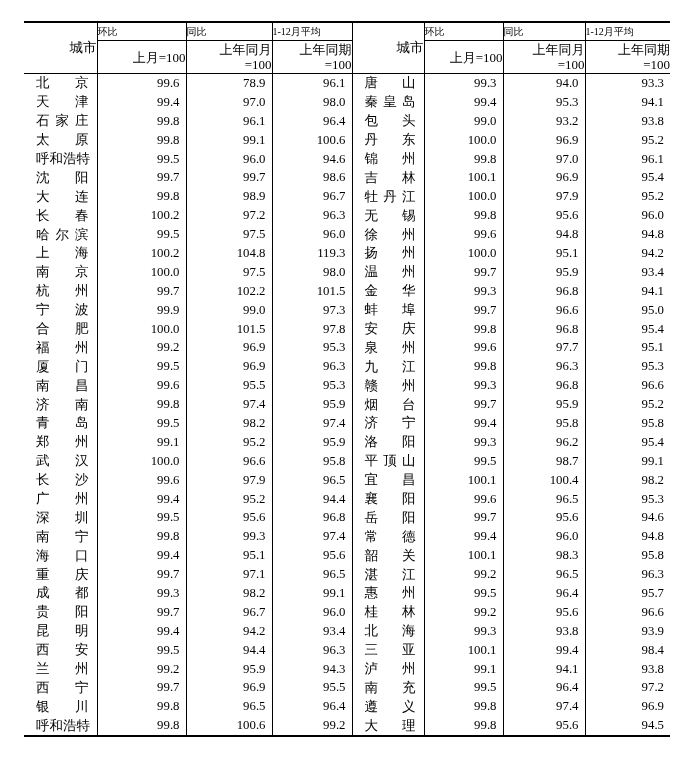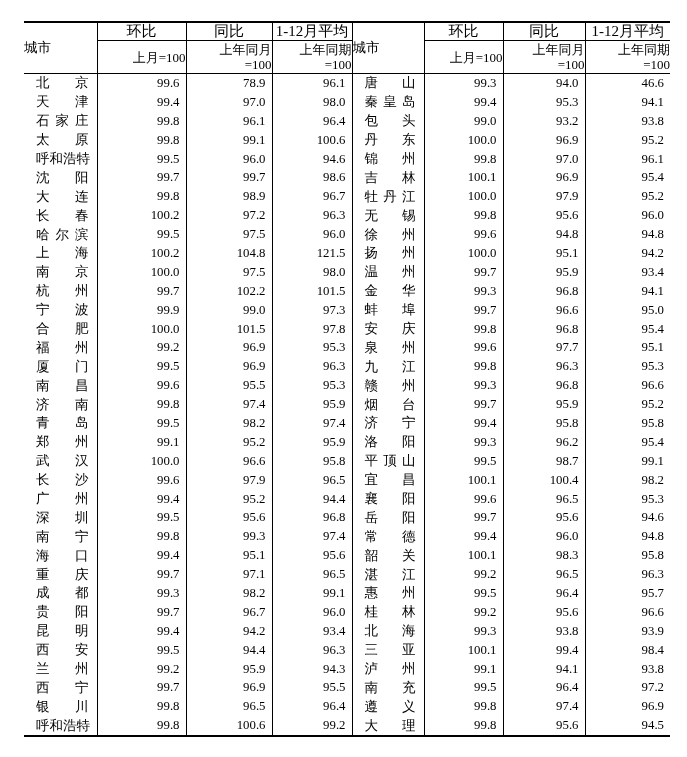--- a/index.html
+++ b/index.html
@@ -8,23 +8,23 @@
     font-family: "Liberation Serif", "DejaVu Serif", serif; color: #000;
     overflow: hidden;
   }
   table.price-table {
     position: absolute; left: 24px; top: 21px; width: 646px;
     border-collapse: collapse; table-layout: fixed;
     border-top: 2.5px solid #000; border-bottom: 2.5px solid #000;
   }
   th, td { padding: 0; margin: 0; font-weight: normal; overflow: hidden; white-space: nowrap; }
   .bl { border-left: 1px solid #000; }
-  .top-h { height: 17px; font-size: 15px; text-align: center; border-bottom: 1px solid #000; line-height: 17px; }
+  .top-h { height: 17px; font-size: 10px; text-align: left; border-bottom: 1px solid #000; line-height: 17px; }
   .sub-h { height: 32px; font-size: 13px; text-align: right; border-bottom: 1px solid #000; vertical-align: middle; line-height: 15px; }
-  .city-h { font-size: 13.5px; text-align: left; border-bottom: 1px solid #000; vertical-align: middle; }
+  .city-h { font-size: 13.5px; text-align: right; border-bottom: 1px solid #000; vertical-align: middle; }
   tbody td { height: 18.9px; font-size: 12.8px; vertical-align: middle; }
   td.num-cell { text-align: right; padding-right: 6px; }
   td.city-cell {
     font-size: 13.5px;
     text-align: justify; text-align-last: justify;
     padding: 0 8px 0 12px;
   }
 </style>
 </head>
 <body>
@@ -75,21 +75,21 @@
     </thead>
     <tbody>
         <tr>
           <td class="city-cell">北京</td>
           <td class="num-cell bl">99.6</td>
           <td class="num-cell bl">78.9</td>
           <td class="num-cell bl">96.1</td>
           <td class="city-cell bl">唐山</td>
           <td class="num-cell bl">99.3</td>
           <td class="num-cell bl">94.0</td>
-          <td class="num-cell bl">46.6</td>
+          <td class="num-cell bl">93.3</td>
         </tr>
         <tr>
           <td class="city-cell">天津</td>
           <td class="num-cell bl">99.4</td>
           <td class="num-cell bl">97.0</td>
           <td class="num-cell bl">98.0</td>
           <td class="city-cell bl">秦皇岛</td>
           <td class="num-cell bl">99.4</td>
           <td class="num-cell bl">95.3</td>
           <td class="num-cell bl">94.1</td>
@@ -161,21 +161,21 @@
           <td class="num-cell bl">96.0</td>
           <td class="city-cell bl">徐州</td>
           <td class="num-cell bl">99.6</td>
           <td class="num-cell bl">94.8</td>
           <td class="num-cell bl">94.8</td>
         </tr>
         <tr>
           <td class="city-cell">上海</td>
           <td class="num-cell bl">100.2</td>
           <td class="num-cell bl">104.8</td>
-          <td class="num-cell bl">121.5</td>
+          <td class="num-cell bl">119.3</td>
           <td class="city-cell bl">扬州</td>
           <td class="num-cell bl">100.0</td>
           <td class="num-cell bl">95.1</td>
           <td class="num-cell bl">94.2</td>
         </tr>
         <tr>
           <td class="city-cell">南京</td>
           <td class="num-cell bl">100.0</td>
           <td class="num-cell bl">97.5</td>
           <td class="num-cell bl">98.0</td>

